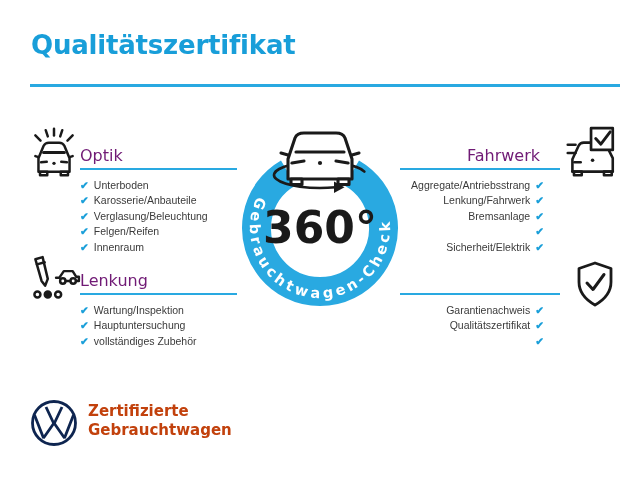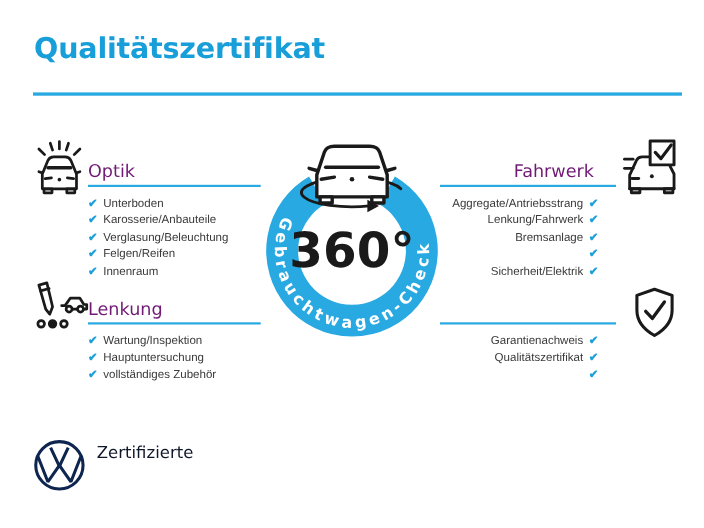--- a/index.html
+++ b/index.html
@@ -12,21 +12,21 @@
   
   .sec-head{font-size:16px;font-weight:400;color:#701a75;}
   .sec-rule{height:2.2px;background:#29A9E1;}
   
   ul.cklist{list-style:none;margin:0;padding:0;font-family:"Liberation Sans",sans-serif;}
   ul.cklist li{display:flex;align-items:center;gap:5px;height:15.5px;font-size:10.5px;color:#3a3a3a;}
   ul.cklist.right li{flex-direction:row-reverse;}
   .chk{color:#1A9FD9;font-size:10.5px;font-weight:700;line-height:1;}
   .right-align{text-align:right;}
   
-  .foot-text{left:88px;top:402px;font-size:15px;font-weight:400;color:#0f172a;line-height:19px;}
+  .foot-text{left:88px;top:402px;font-size:15px;font-weight:700;color:#c2410c;line-height:19px;}
   svg{display:block;}
 </style>
 </head>
 <body>
 
 <div id="stage">
 
   <div class="abs title">Qualitätszertifikat</div>
   <div class="abs title-rule"></div>
 
@@ -199,15 +199,16 @@
 
   <div class="abs" style="left:29px;top:398px;">
     <svg width="50" height="50" viewBox="0 0 50 50" fill="none" stroke="#0E2550" stroke-width="2.8">
       <circle cx="25" cy="25" r="21.5"></circle>
       <path d="M17 9 L25 26 L33 9" stroke-linejoin="bevel"></path>
       <path d="M5.5 17 L14.5 40 L25 25 L35.5 40 L44.5 17" stroke-linejoin="bevel"></path>
     </svg>
   </div>
   <div class="abs foot-text">
     <div>Zertifizierte</div>
+    <div>Gebrauchtwagen</div>
   </div>
 
 </div>
 
 </body></html>

